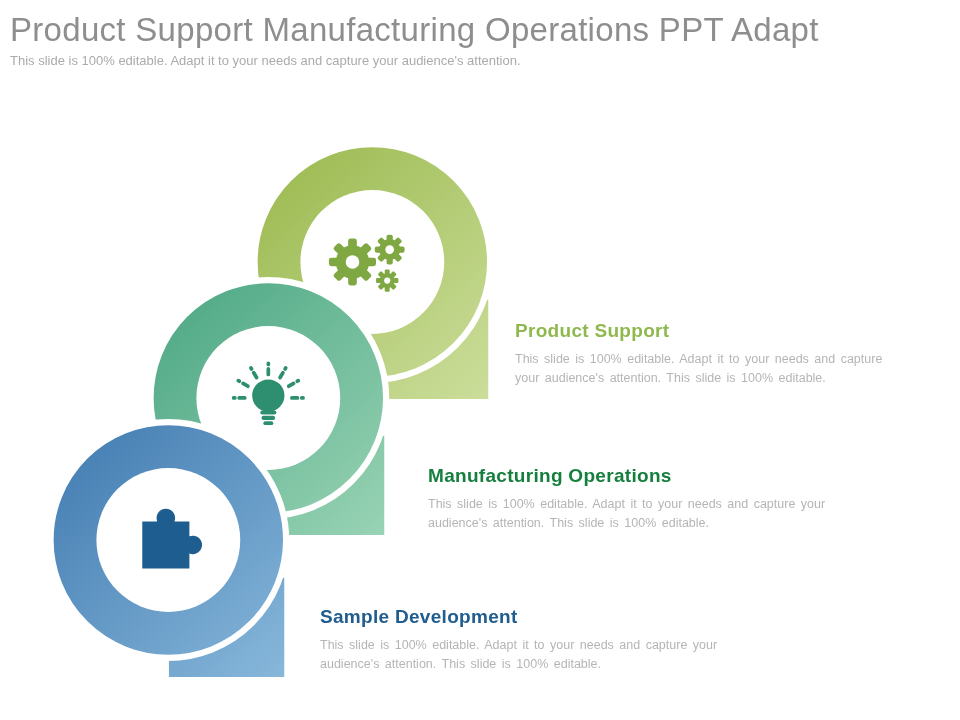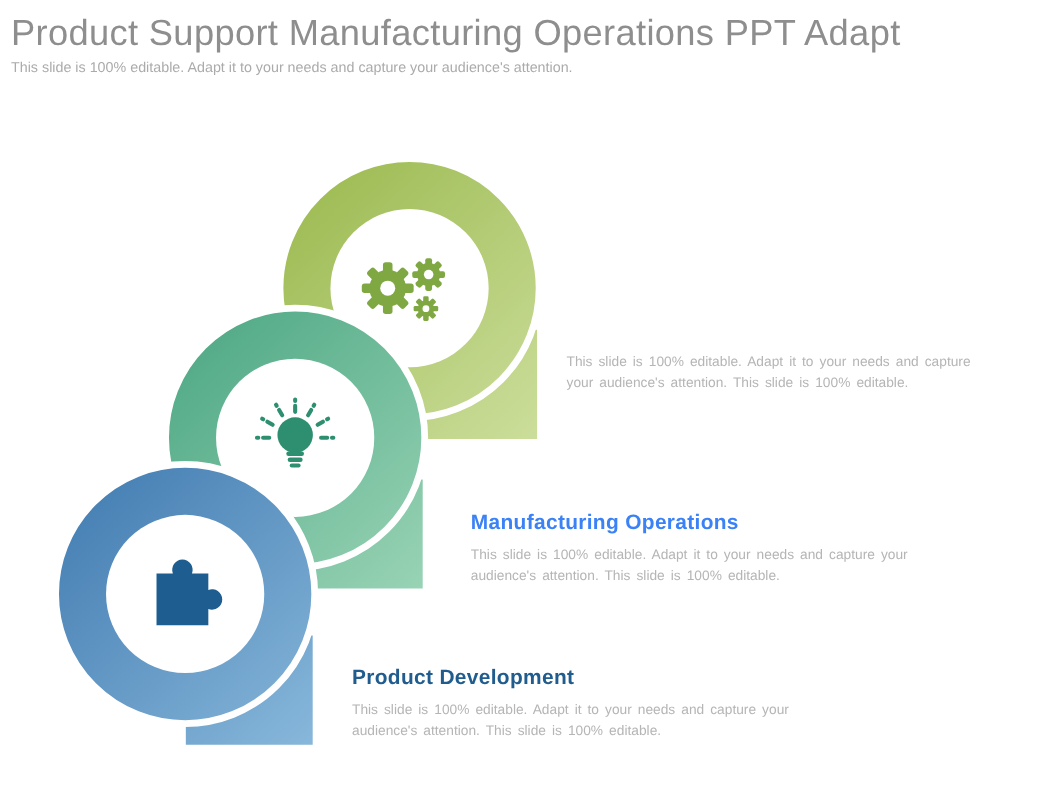--- a/index.html
+++ b/index.html
@@ -21,21 +21,21 @@
   .shape-0{left:226px;top:123px;z-index:1;}
   .shape-1{left:122px;top:259px;z-index:2;}
   .shape-2{left:22px; top:401px;z-index:3;}
 
   .label{position:absolute;z-index:5;}
   .label-0{left:515px;top:320px;width:372px;}
   .label-1{left:428px;top:465px;width:400px;}
   .label-2{left:320px;top:606px;width:400px;}
   .label h2{font-size:19px;font-weight:700;margin:0 0 8px;letter-spacing:0.3px;}
   .label-0 h2{color:#8fb94e;}
-  .label-1 h2{color:#3b82f6;}
+  .label-1 h2{color:#15803d;}
   .label-2 h2{color:#205d8e;}
   .label p{font-size:12.5px;color:#b5b5b5;margin:0;line-height:1.55;word-spacing:2px;}
 </style>
 </head>
 <body>
 
 <div class="slide">
 
   <header class="slide-header">
     <h1 class="slide-title">Product Support Manufacturing Operations PPT Adapt</h1>
@@ -122,26 +122,27 @@
       <path d="M148,140 L214,140 L214,225 L116,225 L116,190 L148,190 Z" fill="url(#grad-2)" stroke="#ffffff" stroke-width="5"></path>
       <circle cx="118" cy="112" r="95" fill="url(#grad-2)" stroke="#ffffff" stroke-width="5"></circle>
       <circle cx="118" cy="112" r="58" fill="#ffffff"></circle>
       <g transform="translate(116,116)" fill="#1e5d8f">
         <path d="M -19 -19 H -7 a 7.5 7.5 0 1 1 14 0 H 19 V -7 a 7.5 7.5 0 1 1 0 14 V 19 H -19 Z"></path>
       </g>
     </svg>
   </div>
 
   <div class="label label-0">
+    <h2>Product Support</h2>
     <p>This slide is 100% editable. Adapt it to your needs and capture your audience's attention. This slide is 100% editable.</p>
   </div>
 
   <div class="label label-1">
     <h2>Manufacturing Operations</h2>
     <p>This slide is 100% editable. Adapt it to your needs and capture your audience's attention. This slide is 100% editable.</p>
   </div>
 
   <div class="label label-2">
-    <h2>Product Development</h2>
+    <h2>Sample Development</h2>
     <p>This slide is 100% editable. Adapt it to your needs and capture your audience's attention. This slide is 100% editable.</p>
   </div>
 
 </div>
 
 </body></html>

